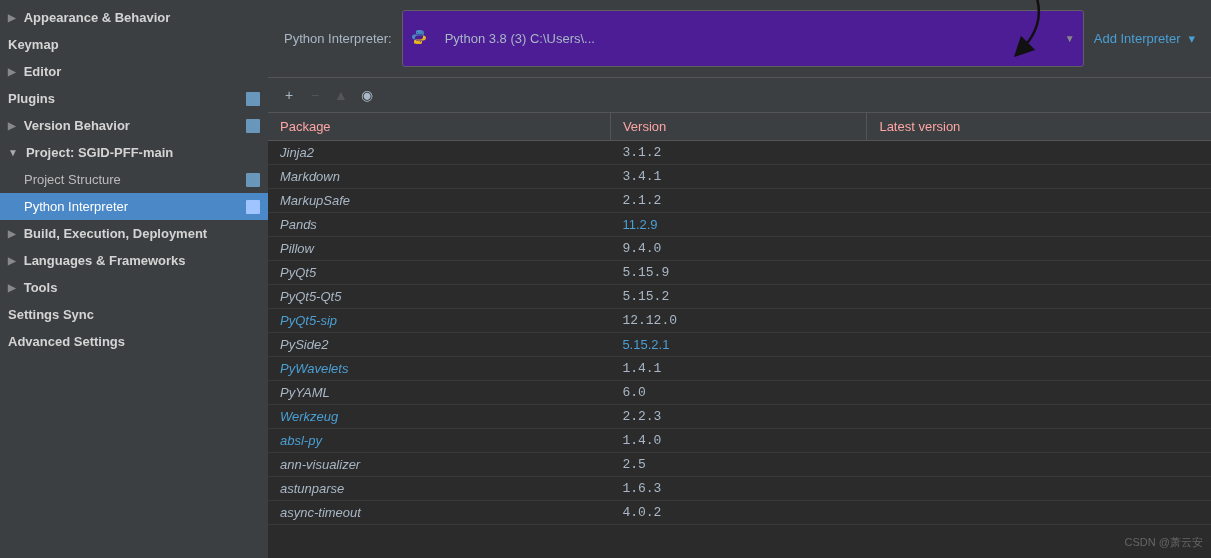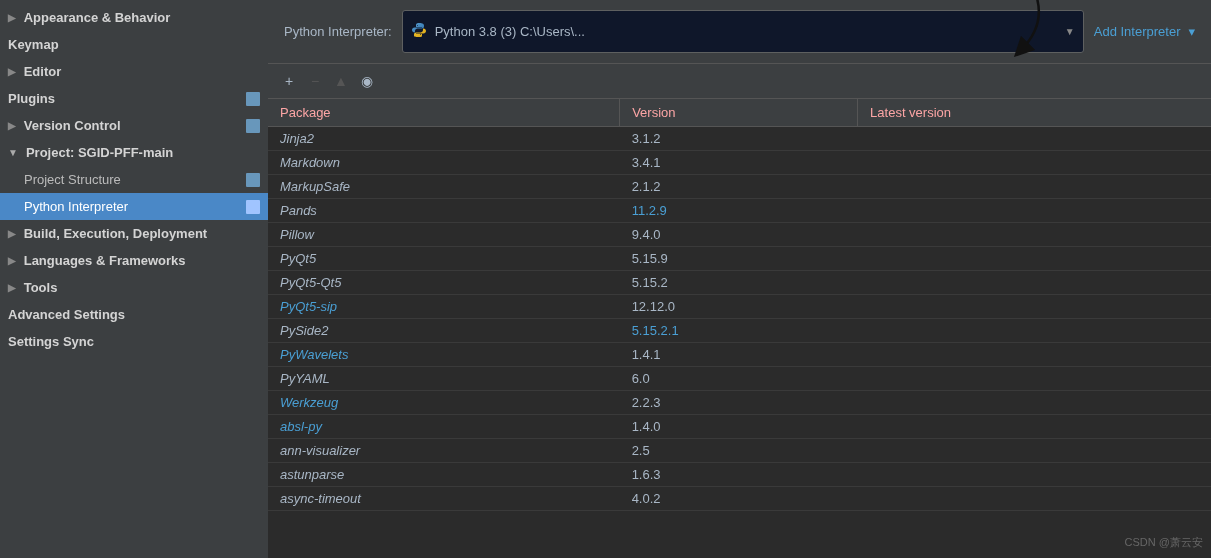--- a/index.html
+++ b/index.html
@@ -85,26 +85,26 @@
     .interpreter-label {
       color: #a9b7c6;
       font-size: 13px;
       white-space: nowrap;
     }
 
     .interpreter-dropdown {
       flex: 1;
       display: flex;
       align-items: center;
-      background: #0f172a;
+      background: #4c1d95;
       border: 1px solid #5e6060;
       border-radius: 3px;
-      padding: 11px 8px;
+      padding: 18px 8px;
       cursor: pointer;
-      gap: 8px;
+      gap: 18px;
       max-width: 700px;
     }
 
     .interpreter-name {
       color: #a9b7c6;
       font-size: 13px;
     }
 
     .dropdown-arrow {
       margin-left: auto;
@@ -191,20 +191,21 @@
       color: #a9b7c6;
       font-style: italic;
     }
     .package-name.link {
       color: #4a9fd4;
       cursor: pointer;
     }
 
     .version-normal {
       color: #a9b7c6;
+      font-family: Liberation Mono, monospace;
     }
 
     .version-update {
       color: #4a9fd4;
     }
 
     
     .table-container::-webkit-scrollbar {
       width: 8px;
     }
@@ -259,21 +260,21 @@
     <span>Editor</span>
   </div>
 
   <div class="sidebar-item level1 bold">
     <span>Plugins</span>
     <span class="settings-icon-square" style="margin-left:auto;"></span>
   </div>
 
   <div class="sidebar-item level1 bold">
     <span class="chevron">▶</span>
-    <span>Version Control</span>
+    <span>Version Behavior</span>
     <span class="settings-icon-square" style="margin-left:auto;"></span>
   </div>
 
   <div class="sidebar-item level1 bold">
     <span class="chevron open">▼</span>
     <span>Project: SGID-PFF-main</span>
   </div>
 
   <div class="sidebar-item level2">
     <span>Project Structure</span>
@@ -294,25 +295,25 @@
     <span class="chevron">▶</span>
     <span>Languages &amp; Frameworks</span>
   </div>
 
   <div class="sidebar-item level1 bold">
     <span class="chevron">▶</span>
     <span>Tools</span>
   </div>
 
   <div class="sidebar-item level1 bold">
+    <span>Settings Sync</span>
+  </div>
+
+  <div class="sidebar-item level1 bold">
     <span>Advanced Settings</span>
-  </div>
-
-  <div class="sidebar-item level1 bold">
-    <span>Settings Sync</span>
   </div>
 </div>
 
 <div class="main-content">
 
   <div class="header-wrapper">
     <div class="interpreter-header">
       <span class="interpreter-label">Python Interpreter:</span>
       <div class="interpreter-dropdown">
 

